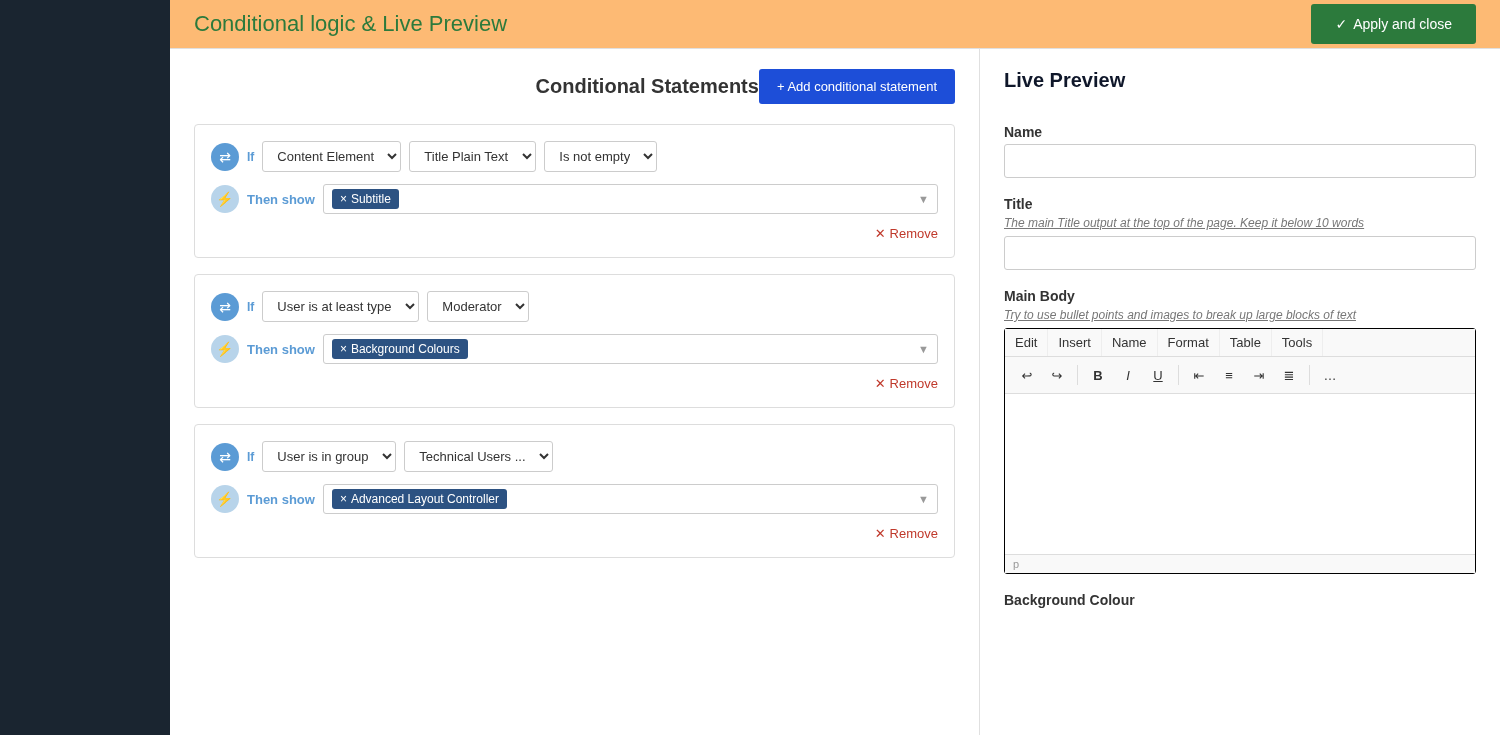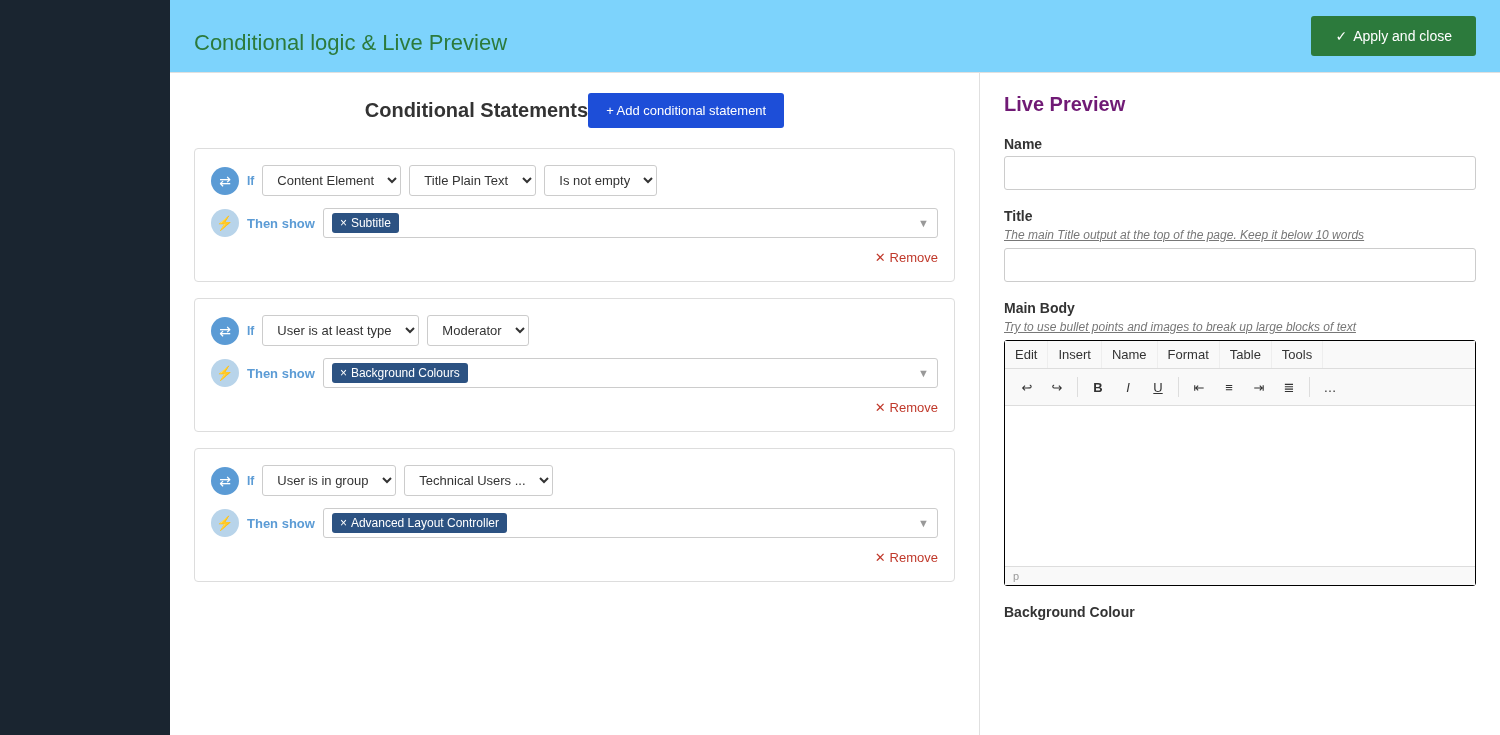--- a/index.html
+++ b/index.html
@@ -29,23 +29,23 @@
     }
 
     
     .modal-panel {
       position: fixed; top: 0; left: 170px; right: 0; bottom: 0;
       background: #fff; z-index: 101; display: flex; flex-direction: column;
     }
 
     
     .modal-header {
-      display: flex; align-items: flex-end; justify-content: space-between;
-      padding: 16px 24px; border-bottom: 1px solid #e0e0e0;
-      background: #7dd3fc;
+      display: flex; align-items: center; justify-content: space-between;
+      padding: 4px 24px; border-bottom: 1px solid #e0e0e0;
+      background: #fdba74;
     }
     .modal-title {
       font-size: 22px; font-weight: 400; color: #2c7a3c;
     }
     .apply-btn {
       background: #2c7a3c; color: #fff; border: none; padding: 12px 24px;
       font-size: 14px; cursor: pointer; border-radius: 3px;
       display: flex; align-items: center; gap: 6px;
     }
 
@@ -54,21 +54,21 @@
       display: flex; flex: 1; overflow: hidden;
     }
 
     
     .left-panel {
       flex: 1; padding: 20px 24px; overflow-y: auto; border-right: 1px solid #e0e0e0;
     }
 
     
     .section-header {
-      display: flex; align-items: center; justify-content: center; margin-bottom: 20px;
+      display: flex; align-items: center; justify-content: flex-end; margin-bottom: 20px;
     }
     .section-title {
       font-size: 20px; font-weight: 600; color: #333;
     }
     .add-btn {
       background: #1d4ed8; color: #fff; border: none; padding: 10px 18px;
       font-size: 13px; cursor: pointer; border-radius: 3px;
     }
 
     
@@ -131,21 +131,21 @@
       display: flex; align-items: center; justify-content: flex-end; gap: 4px;
       margin-top: 4px;
     }
 
     
     .right-panel {
       width: 520px; padding: 20px 24px; overflow-y: auto;
     }
 
     .preview-title {
-      font-size: 20px; font-weight: 600; color: #701a75; margin-bottom: 20px;
+      font-size: 20px; font-weight: 600; color: #0f172a; margin-bottom: 32px;
     }
 
     .preview-field { margin-bottom: 18px; }
     .preview-field-label {
       font-size: 14px; font-weight: 600; color: #333; margin-bottom: 4px;
     }
     .preview-field-hint {
       font-size: 12px; color: #777; font-style: italic; margin-bottom: 6px; text-decoration: underline;
     }
     .preview-input {

